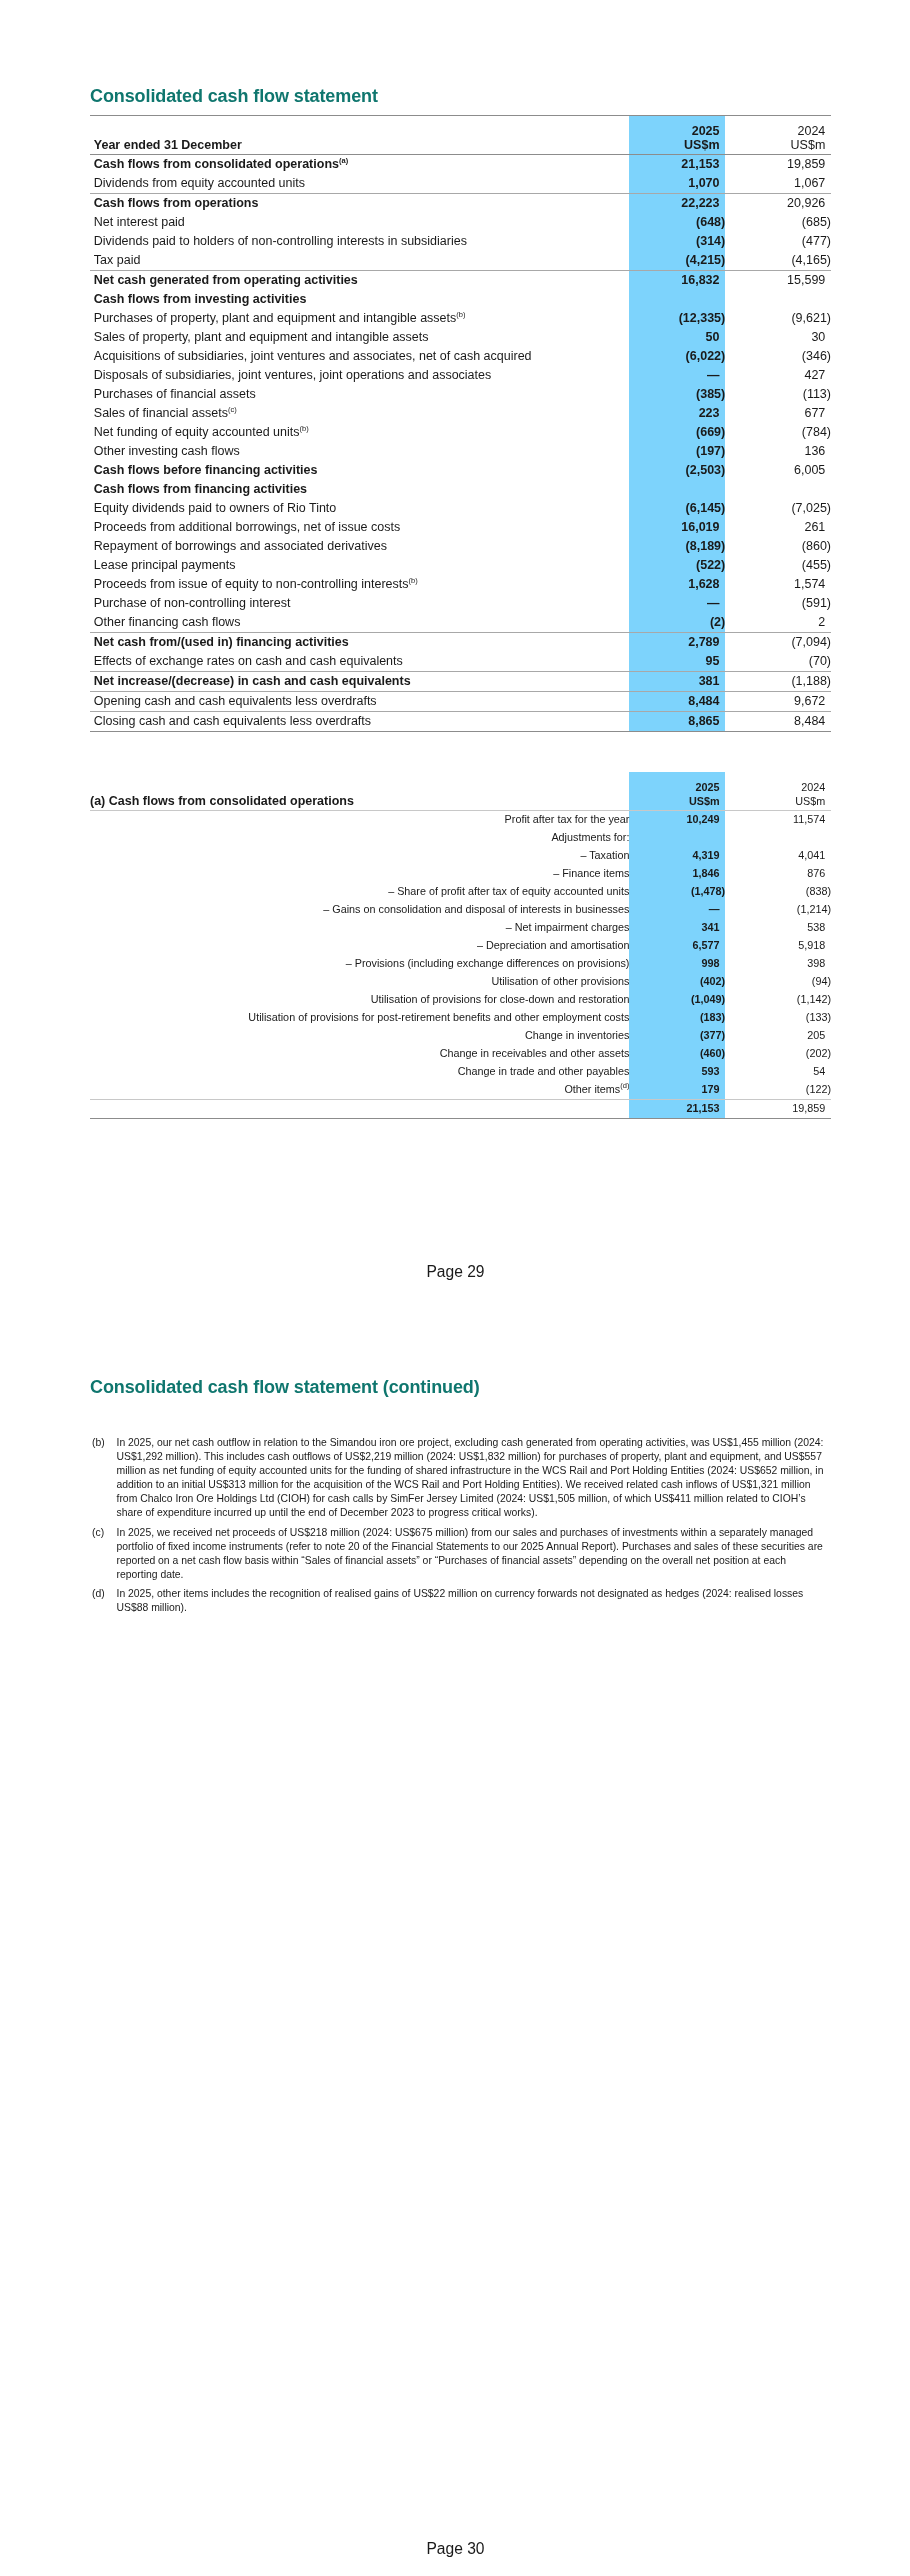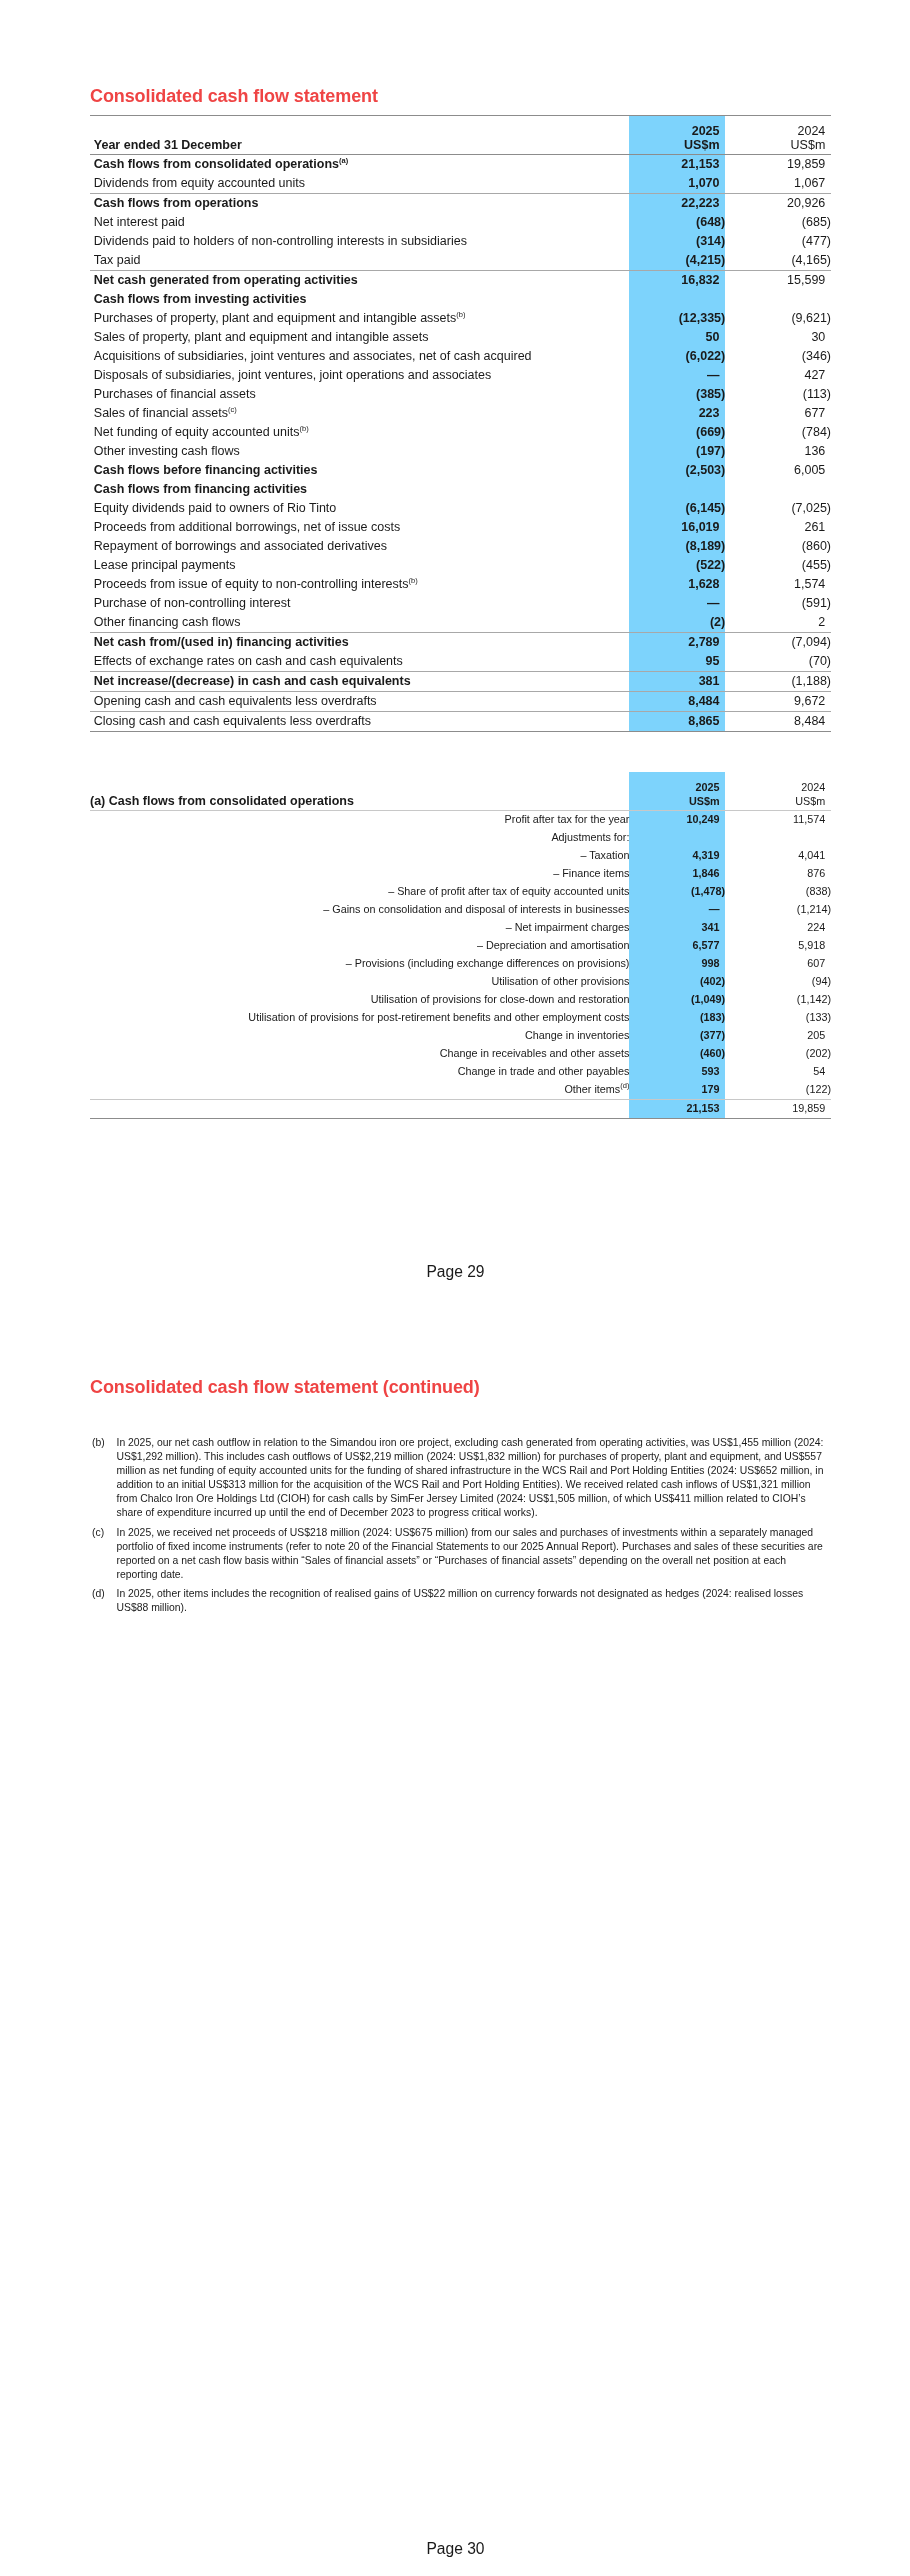--- a/index.html
+++ b/index.html
@@ -11,21 +11,21 @@
       color: #1a1a1a;
       overflow: hidden;
     }
     .page { position: absolute; left: 0; width: 911px; }
     .page1 { top: 0; height: 1288px; }
     .page2 { top: 1288px; height: 1288px; }
 
     .title {
       position: absolute;
       left: 90px;
-      color: #ef4444;
+      color: #0f766e;
       font-weight: bold;
       font-size: 18px;
       letter-spacing: -0.1px;
     }
     .page1 .title { top: 86px; }
     .page2 .title { top: 89px; }
 
     
     .cf-table {
       position: absolute;
@@ -293,31 +293,31 @@
           <td class="v24"><span class="num-wrap num-neg">(838)</span></td>
         </tr>
         <tr>
           <td class="label indent"><span>– Gains on consolidation and disposal of interests in businesses</span></td>
           <td class="v25"><span class="num-wrap">—</span></td>
           <td class="v24"><span class="num-wrap num-neg">(1,214)</span></td>
         </tr>
         <tr>
           <td class="label indent"><span>– Net impairment charges</span></td>
           <td class="v25"><span class="num-wrap">341</span></td>
-          <td class="v24"><span class="num-wrap">224</span></td>
+          <td class="v24"><span class="num-wrap">538</span></td>
         </tr>
         <tr>
           <td class="label indent"><span>– Depreciation and amortisation</span></td>
           <td class="v25"><span class="num-wrap">6,577</span></td>
           <td class="v24"><span class="num-wrap">5,918</span></td>
         </tr>
         <tr>
           <td class="label indent"><span>– Provisions (including exchange differences on provisions)</span></td>
           <td class="v25"><span class="num-wrap">998</span></td>
-          <td class="v24"><span class="num-wrap">607</span></td>
+          <td class="v24"><span class="num-wrap">398</span></td>
         </tr>
         <tr>
           <td class="label indent"><span>Utilisation of other provisions</span></td>
           <td class="v25"><span class="num-wrap num-neg">(402)</span></td>
           <td class="v24"><span class="num-wrap num-neg">(94)</span></td>
         </tr>
         <tr>
           <td class="label indent"><span>Utilisation of provisions for close-down and restoration</span></td>
           <td class="v25"><span class="num-wrap num-neg">(1,049)</span></td>
           <td class="v24"><span class="num-wrap num-neg">(1,142)</span></td>

